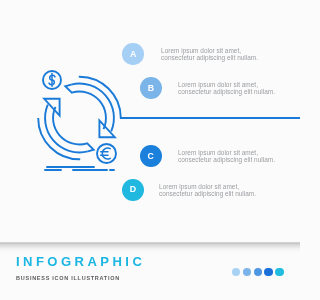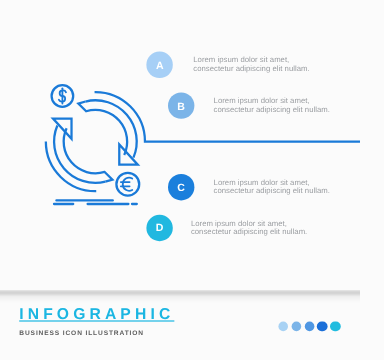--- a/index.html
+++ b/index.html
@@ -15,21 +15,21 @@
   .badge > span{display:block;transform:translateY(0.4px);}
   .lines{margin-left:0;color:#9a9da1;font-size:6.45px;line-height:7.0px;
          white-space:nowrap;letter-spacing:0.02px;}
 
   
   .footer{position:absolute;left:0;top:242px;width:300px;height:58px;
           background:#fbfbfb;}
   .footer-shadow{position:absolute;left:0;top:0;width:300px;height:10px;}
   .footer-shadow i{display:block;width:300px;height:1px;}
   .fg-title{position:absolute;left:16px;top:255px;color:#1bb6e2;
-            font-size:13.05px;font-weight:bold;letter-spacing:3.45px;line-height:1;text-decoration:underline;}
+            font-size:13.05px;font-weight:bold;letter-spacing:3.45px;line-height:1;}
   .fg-sub{position:absolute;left:16.1px;top:276.2px;color:#5c5c5c;
           font-size:5.5px;font-weight:bold;letter-spacing:0.73px;line-height:1;}
   .dots{position:absolute;left:232px;top:267.6px;display:flex;gap:2.4px;}
   .dot{width:8.4px;height:8.4px;border-radius:50%;}
 </style>
 </head>
 <body>
 
 <div class="page">
 

